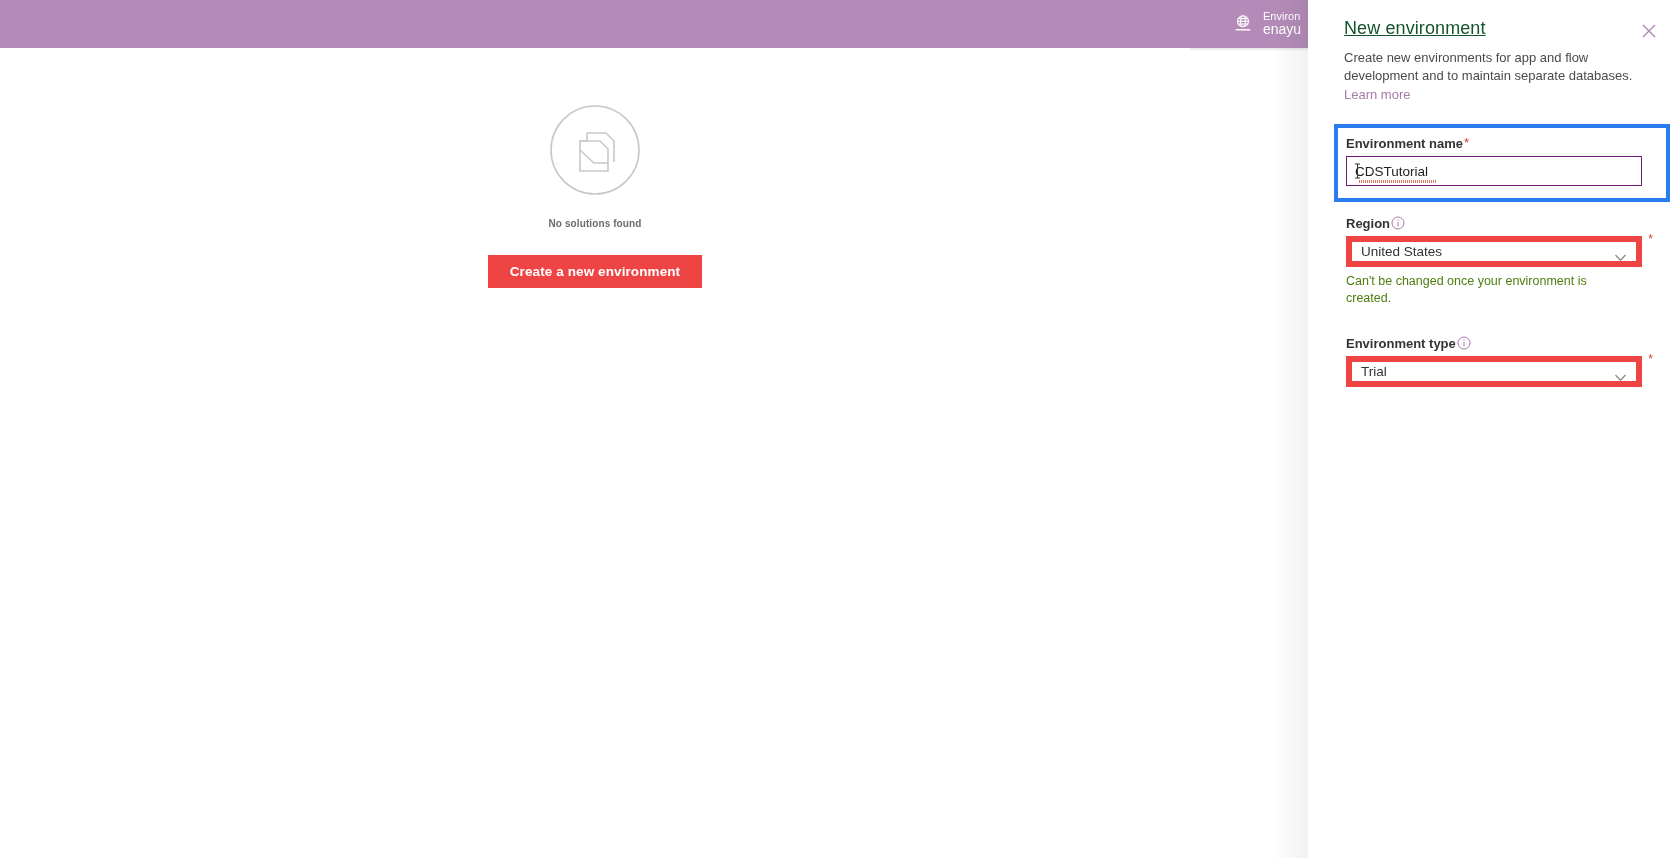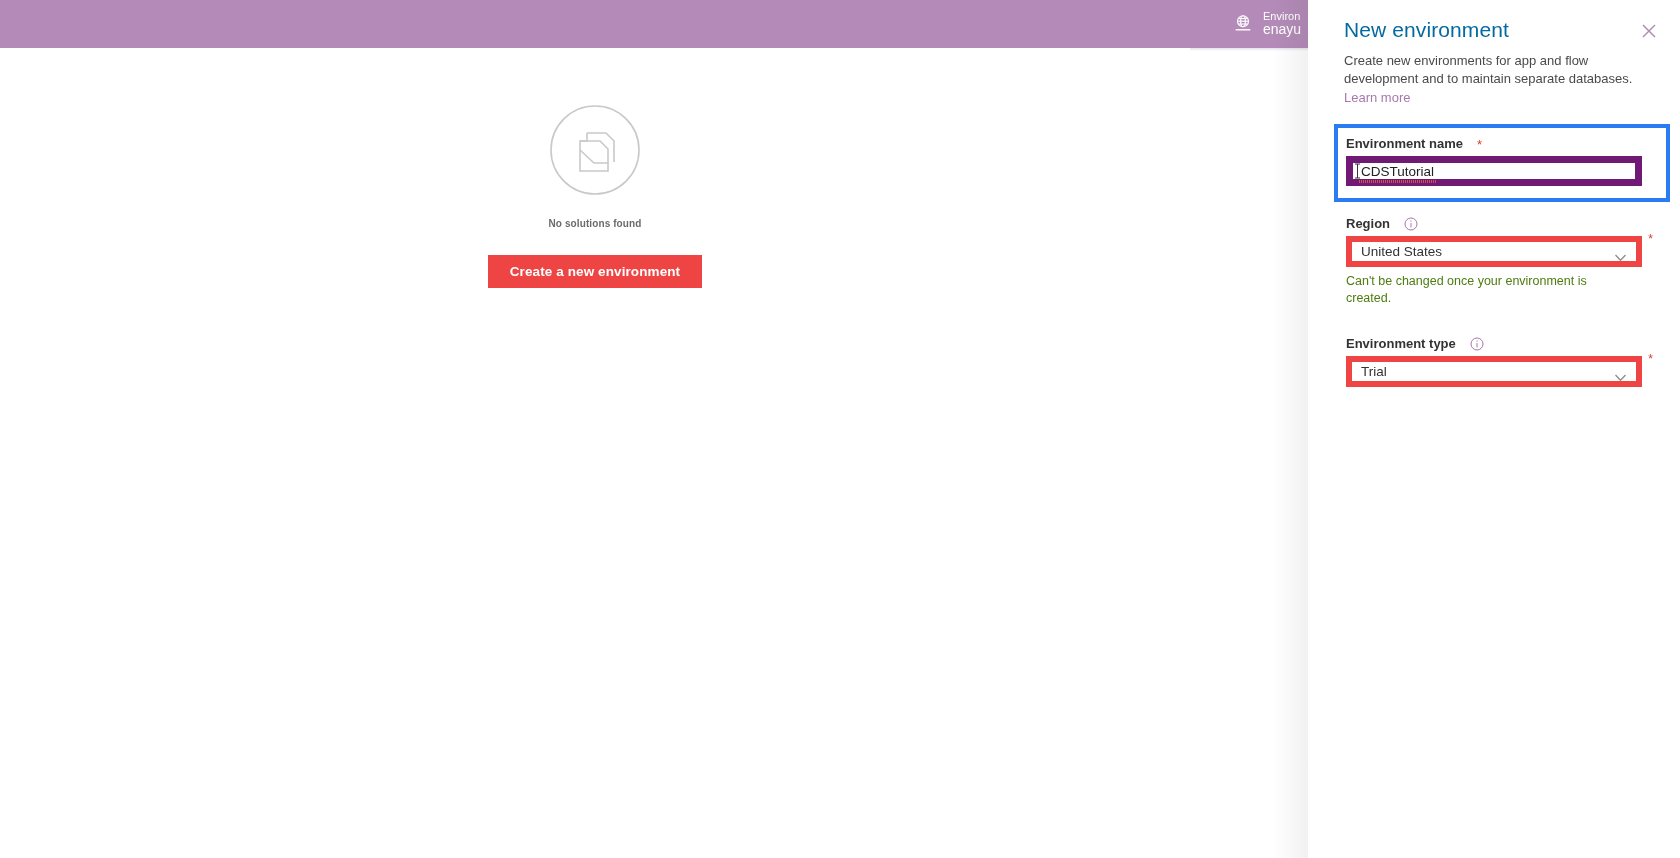--- a/index.html
+++ b/index.html
@@ -152,24 +152,25 @@
     height: 858px;
     background: #ffffff;
     box-sizing: border-box;
   }
 
   .panel-header {
     position: relative;
     padding: 18px 24px 0 36px;
   }
   .panel-title {
-    font-size: 21px;
+    font-size: 18px;
     font-weight: normal;
-    color: #0369a1;
+    color: #14532d;
     letter-spacing: 0.1px;
+    text-decoration: underline;
   }
   .panel-close {
     position: absolute;
     top: 20px;
     right: 20px;
     width: 22px;
     height: 22px;
     color: #b08bb4;
     cursor: pointer;
     display: flex;
@@ -205,22 +206,22 @@
   .field {
     position: absolute;
     left: 38px;
     width: 296px;
   }
   .field-label {
     font-size: 13px;
     font-weight: bold;
     color: #333333;
     display: flex;
-    align-items: flex-end;
-    gap: 14px;
+    align-items: flex-start;
+    gap: 1px;
     margin-bottom: 5px;
   }
   .req-star {
     color: #d23f31;
     font-size: 13px;
     font-weight: normal;
     line-height: 1;
   }
   .info-icon {
     width: 14px;
@@ -228,21 +229,21 @@
     color: #a878ac;
     flex: none;
     display: inline-flex;
   }
   .info-icon svg { display: block; }
 
   .text-input {
     width: 296px;
     height: 30px;
     box-sizing: border-box;
-    border: 7px solid #701a75;
+    border: 1px solid #701a75;
     background: #ffffff;
     font-family: "Liberation Sans", sans-serif;
     font-size: 13.5px;
     color: #222222;
     padding: 0 8px;
     outline: none;
   }
   .input-wrap {
     position: relative;
     width: 296px;

